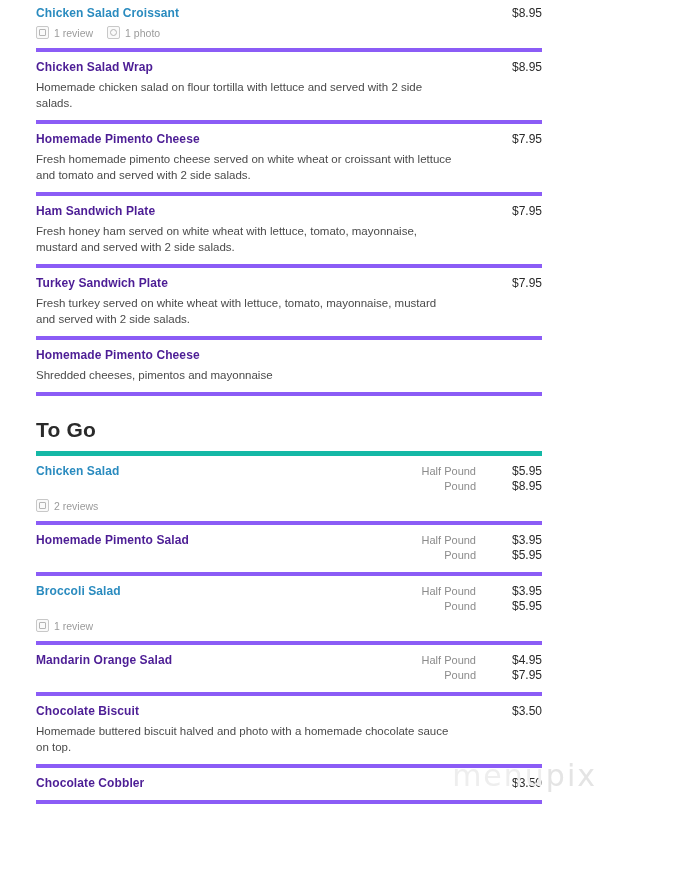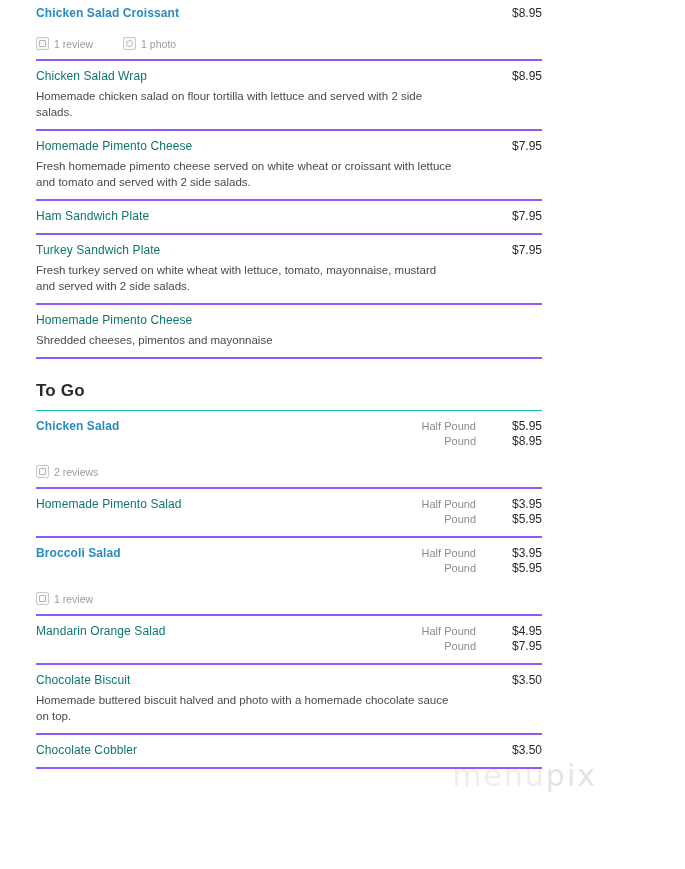--- a/index.html
+++ b/index.html
@@ -22,34 +22,34 @@
     box-sizing: border-box;
   }
   .menu-col {
     position: absolute;
     left: 36px;
     top: 0px;
     width: 506px;
   }
   
   .item {
-    border-bottom: 2px solid #8b5cf6;
+    border-bottom: 4px solid #8b5cf6;
     padding: 8px 0 9px 0;
     position: relative;
   }
   .item:first-child { padding-top: 6px; }
   .item-head {
     display: flex;
     justify-content: space-between;
     align-items: flex-start;
   }
   .item-name {
     font-size: 12px;
-    font-weight: normal;
-    color: #0f766e;
+    font-weight: bold;
+    color: #4c1d95;
     line-height: 15px;
     letter-spacing: 0.1px;
   }
   .item-name.link {
     color: #2a8bbf;
     font-weight: bold;
   }
   .price-block {
     text-align: right;
     white-space: nowrap;
@@ -76,24 +76,24 @@
     text-align: right;
   }
   .item-desc {
     font-size: 11.5px;
     color: #4a4a4a;
     line-height: 16px;
     margin-top: 4px;
     max-width: 420px;
   }
   .meta-row {
-    margin-top: 16px;
+    margin-top: 5px;
     display: flex;
     align-items: center;
-    gap: 30px;
+    gap: 14px;
   }
   .meta {
     display: flex;
     align-items: center;
     font-size: 10.5px;
     color: #9b9b9b;
   }
   .meta .glyph {
     display: inline-block;
     width: 11px;
@@ -112,26 +112,26 @@
     width: 5px;
     height: 5px;
     border: 1px solid #b5b5b5;
     border-radius: 1px;
   }
   .meta.photo .glyph::after {
     border-radius: 50%;
   }
   
   .section-title {
-    font-size: 17px;
+    font-size: 21px;
     font-weight: bold;
     color: #2a2a2a;
     padding-top: 22px;
     padding-bottom: 9px;
-    border-bottom: 1px solid #14b8a6;
+    border-bottom: 5px solid #14b8a6;
     letter-spacing: 0.2px;
   }
   
   .watermark {
     position: absolute;
     right: 88px;
     top: 758px;
     font-size: 30px;
     letter-spacing: 2px;
     color: #eeeeee;
@@ -190,20 +190,21 @@
       </div>
       <div class="item">
         <div class="item-head">
           <div class="item-name">Ham Sandwich Plate</div>
           <div class="price-block">
             <div class="price-row">
               <span class="price-val">$7.95</span>
             </div>
           </div>
         </div>
+        <div class="item-desc">Fresh honey ham served on white wheat with lettuce, tomato, mayonnaise, mustard and served with 2 side salads.</div>
       </div>
       <div class="item">
         <div class="item-head">
           <div class="item-name">Turkey Sandwich Plate</div>
           <div class="price-block">
             <div class="price-row">
               <span class="price-val">$7.95</span>
             </div>
           </div>
         </div>

